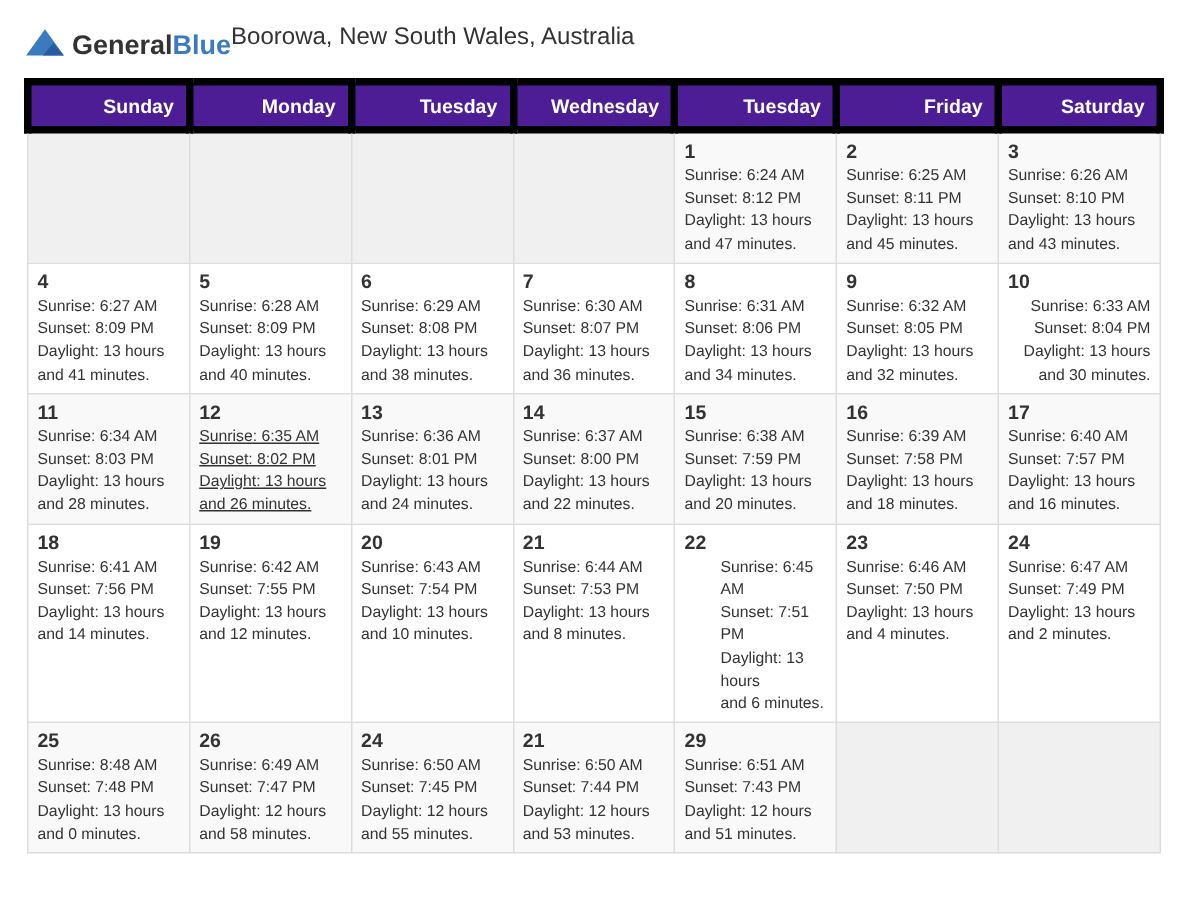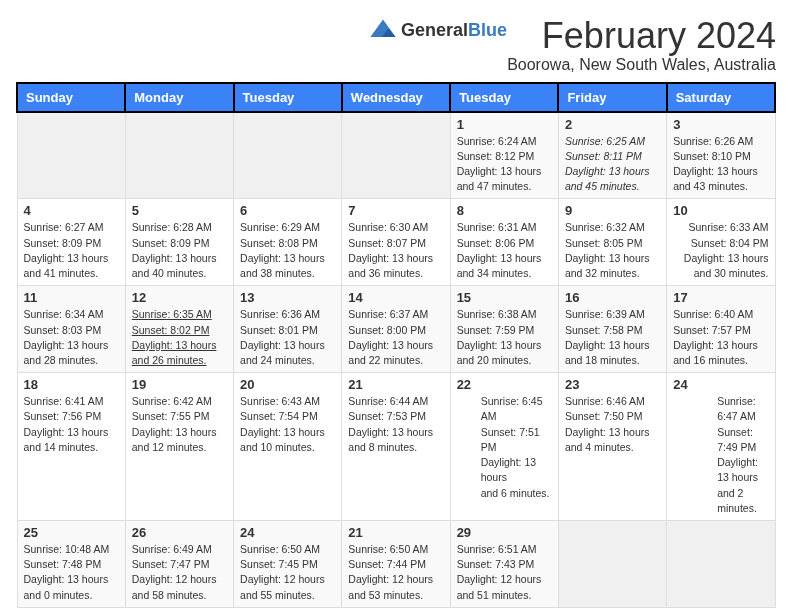--- a/index.html
+++ b/index.html
@@ -5,21 +5,21 @@
     * { box-sizing: border-box; margin: 0; padding: 0; }
     body {
       font-family: Arial, sans-serif;
       background: #fff;
       width: 792px;
       min-height: 612px;
       padding: 16px;
     }
     .header-area {
       display: flex;
-      justify-content: flex-end;
+      justify-content: flex-start;
       align-items: flex-start;
       margin-bottom: 8px;
     }
     .logo {
       display: flex;
       align-items: center;
       gap: 4px;
     }
     .logo-text-general {
       font-size: 18px;
@@ -47,27 +47,27 @@
     .subtitle {
       font-size: 16px;
       color: #333;
     }
     .calendar-table {
       width: 100%;
       border-collapse: collapse;
       border: 1px solid #ccc;
     }
     .calendar-table th {
-      background-color: #3b82f6;
+      background-color: #4c1d95;
       color: #fff;
       font-size: 13px;
       font-weight: bold;
       padding: 6px 8px;
-      text-align: left;
-      border: 2px solid #000000;
+      text-align: right;
+      border: 5px solid #000000;
     }
     .calendar-table td {
       border: 1px solid #ddd;
       vertical-align: top;
       padding: 4px 6px;
       width: calc(100% / 7);
       min-height: 80px;
       font-size: 11px;
       color: #333;
       background: #fff;
@@ -100,21 +100,20 @@
   <div class="logo">
     <svg class="logo-icon" viewBox="0 0 40 40" xmlns="http://www.w3.org/2000/svg">
       <polygon points="20,5 38,30 2,30" fill="#3a7abf"></polygon>
       <polygon points="28,18 38,30 18,30" fill="#2a5a9f"></polygon>
     </svg>
     <div>
       <span class="logo-text-general">General</span><span class="logo-text-blue">Blue</span>
     </div>
   </div>
   <div class="title-area">
-    <div class="main-title">February 2024</div>
     <div class="subtitle">Boorowa, New South Wales, Australia</div>
   </div>
 </div>
 
 <table class="calendar-table">
   <thead>
     <tr>
     <th>Sunday</th>
         <th>Monday</th>
         <th>Tuesday</th>
@@ -132,21 +131,21 @@
         <td class="empty-cell"></td>
         <td>
           <span class="day-number">1</span>
           <div class="day-info" style="white-space: pre-line;">Sunrise: 6:24 AM
 Sunset: 8:12 PM
 Daylight: 13 hours
 and 47 minutes.</div>
         </td>
         <td>
           <span class="day-number">2</span>
-          <div class="day-info" style="white-space: pre-line; font-style: italic;">Sunrise: 6:25 AM
+          <div class="day-info" style="white-space: pre-line;">Sunrise: 6:25 AM
 Sunset: 8:11 PM
 Daylight: 13 hours
 and 45 minutes.</div>
         </td>
         <td>
           <span class="day-number">3</span>
           <div class="day-info" style="white-space: pre-line;">Sunrise: 6:26 AM
 Sunset: 8:10 PM
 Daylight: 13 hours
 and 43 minutes.</div>
@@ -292,30 +291,30 @@
         </td>
         <td>
           <span class="day-number">23</span>
           <div class="day-info" style="white-space: pre-line;">Sunrise: 6:46 AM
 Sunset: 7:50 PM
 Daylight: 13 hours
 and 4 minutes.</div>
         </td>
         <td>
           <span class="day-number">24</span>
-          <div class="day-info" style="white-space: pre-line; margin-left: 44px;">Sunrise: 6:47 AM
+          <div class="day-info" style="white-space: pre-line;">Sunrise: 6:47 AM
 Sunset: 7:49 PM
 Daylight: 13 hours
 and 2 minutes.</div>
         </td>
       </tr>
       <tr>
         <td>
           <span class="day-number">25</span>
-          <div class="day-info" style="white-space: pre-line;">Sunrise: 10:48 AM
+          <div class="day-info" style="white-space: pre-line;">Sunrise: 8:48 AM
 Sunset: 7:48 PM
 Daylight: 13 hours
 and 0 minutes.</div>
         </td>
         <td>
           <span class="day-number">26</span>
           <div class="day-info" style="white-space: pre-line;">Sunrise: 6:49 AM
 Sunset: 7:47 PM
 Daylight: 12 hours
 and 58 minutes.</div>

